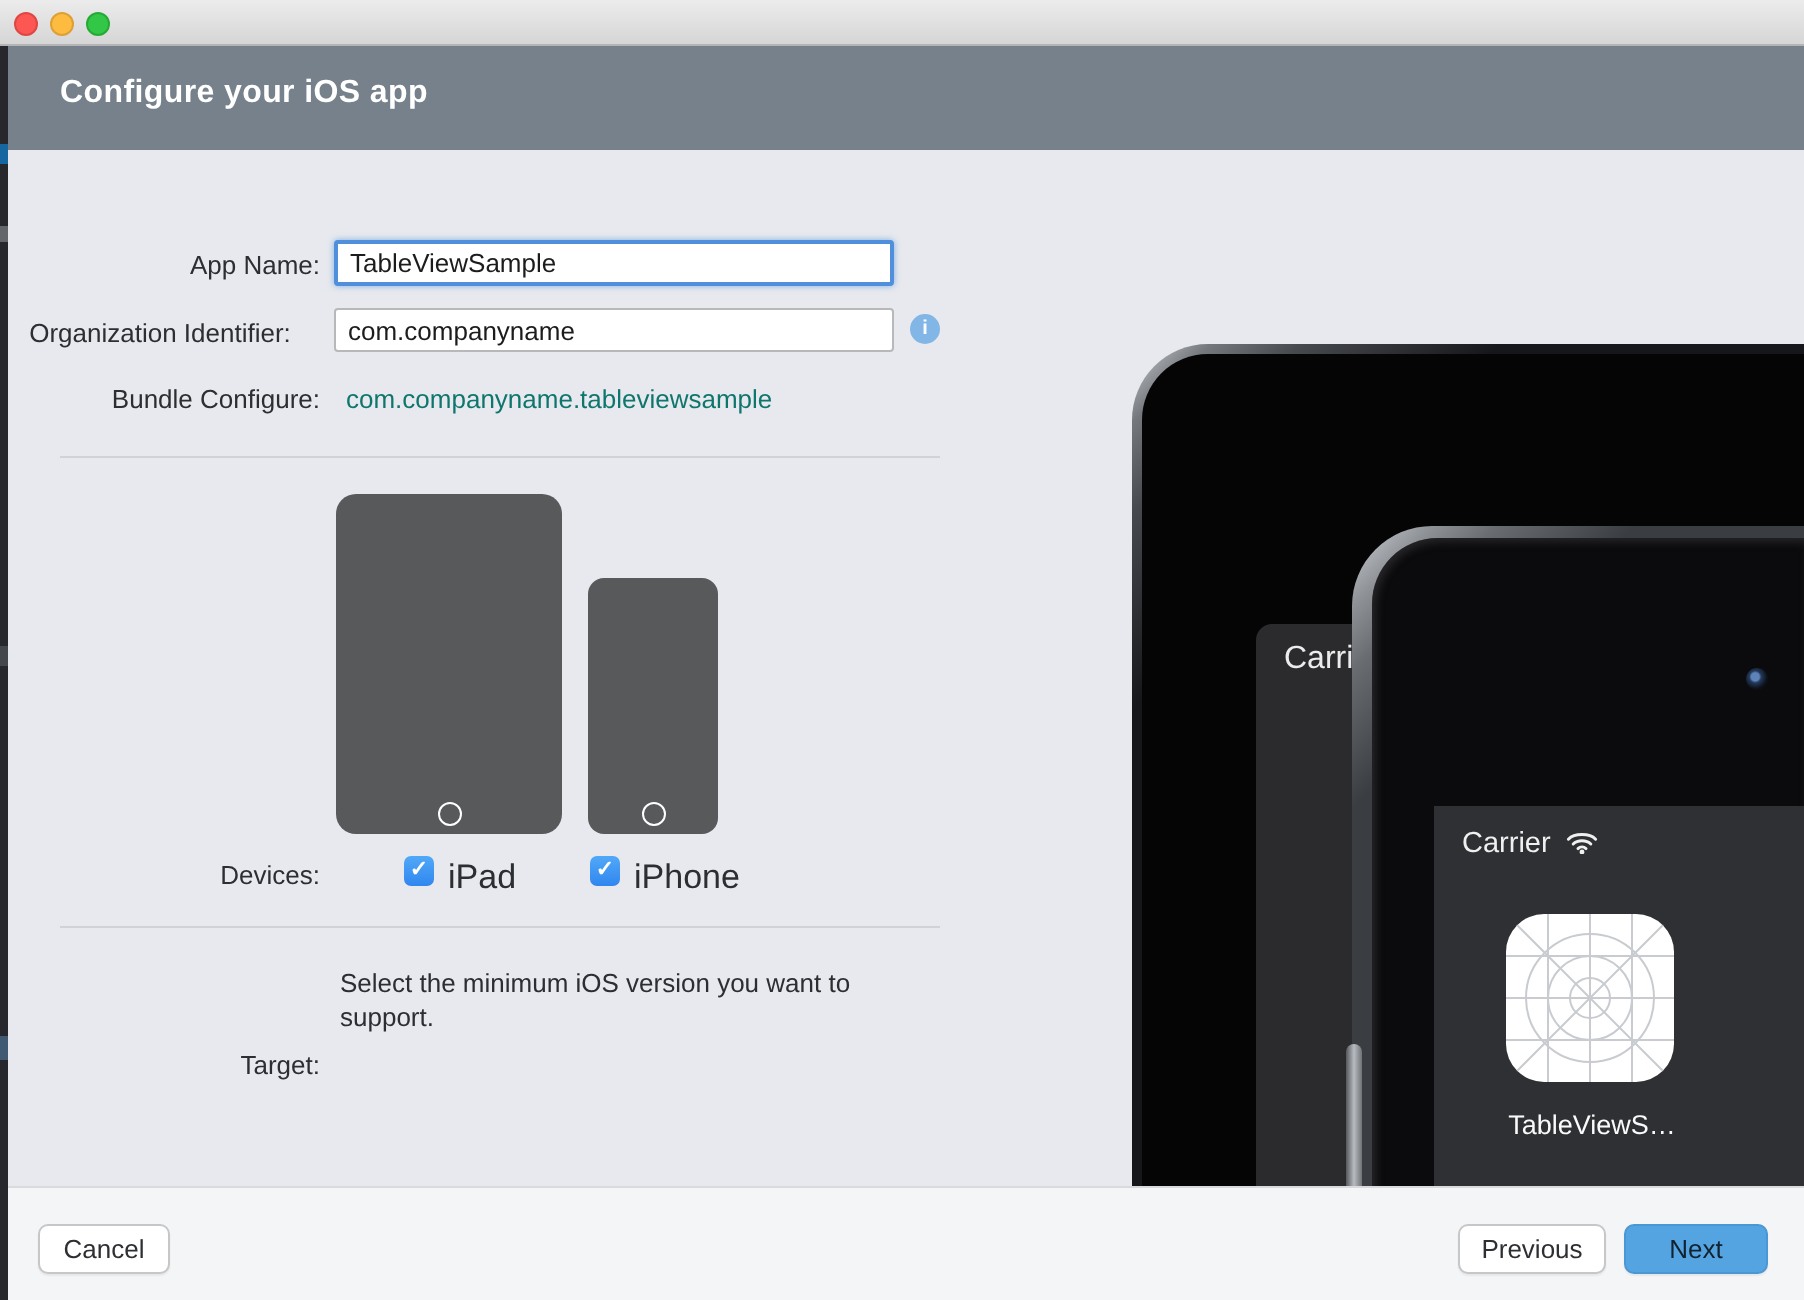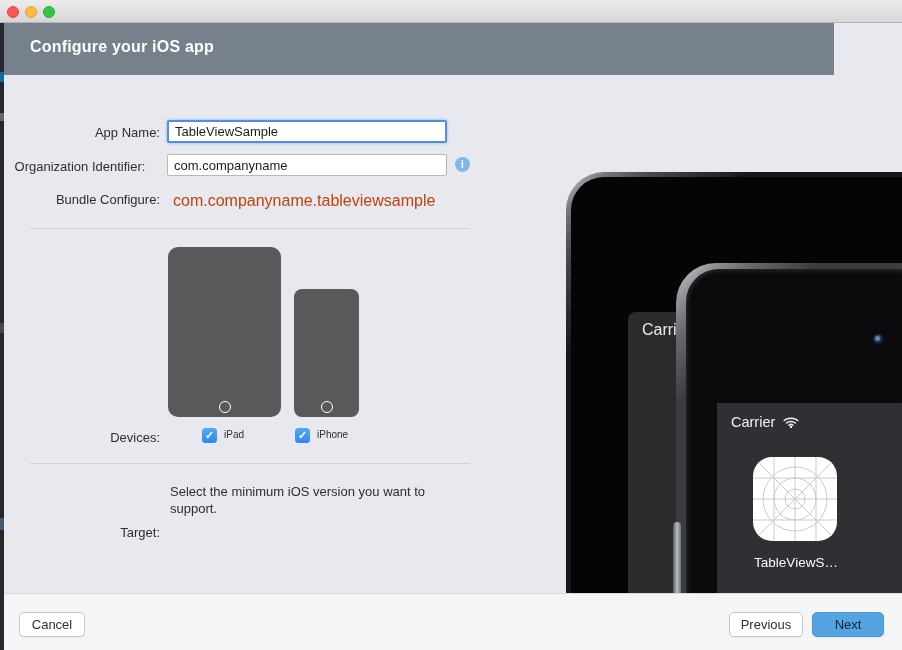--- a/index.html
+++ b/index.html
@@ -10,21 +10,21 @@
   .titlebar { position:absolute; left:0; top:0; width:902px; height:23px;
     background:linear-gradient(#ececec,#d6d6d6); border-bottom:1px solid #b4b4b4; }
   .traffic { position:absolute; top:5.5px; width:12px; height:12px; border-radius:50%; }
   .t-red   { left:7px;  background:#fc5753; border:1px solid #df4744; }
   .t-yellow{ left:25px; background:#fdbc40; border:1px solid #de9f34; }
   .t-green { left:43px; background:#33c748; border:1px solid #27aa35; }
   .win-title { position:absolute; left:0; right:0; top:4px; text-align:center;
     font-size:13px; color:#3e3e3e;margin-top:26px; }
 
   
-  .header { position:absolute; left:0; top:23px; width:834px; height:52px; background:#76818b;padding-left:17px; }
+  .header { position:absolute; left:0; top:23px; width:902px; height:52px; background:#76818b;padding-left:17px; }
   .header h1 { position:absolute; left:30px; top:15px; font-size:16px; font-weight:bold; color:#ffffff; letter-spacing:.2px; }
 
   
   .left-strip { position:absolute; left:0; top:23px; width:4px; height:627px; background:#26282d; z-index:40; }
   .strip-seg { position:absolute; left:0; width:4px; }
   .seg-blue { top:49px; height:10px; background:#1666a2; }
   .seg-l1 { top:90px; height:8px; background:#63666b; }
   .seg-l2 { top:300px; height:10px; background:#44474c; }
   .seg-l3 { top:495px; height:12px; background:#3f5a72; }
 
@@ -37,21 +37,21 @@
   .lbl-bundle { top:117px; }
   .lbl-devices { top:355px; }
   .lbl-target { top:450px; }
 
   .txt-input { position:absolute; left:167px; width:280px; height:22px; background:#fff;
     border:1px solid #b6b8ba; border-radius:2px; font-family:"Liberation Sans",sans-serif;
     font-size:13px; color:#1c1c1e; padding:0 6px; outline:none; }
   .inp-appname { top:45px; height:23px; border:2px solid #4f8fdc; box-shadow:0 0 3px rgba(86,150,220,.7); }
   .inp-org { top:79px; }
 
-  .bundle-value { position:absolute; left:173px; top:117px; font-size:16px; color:#c2410c; }
+  .bundle-value { position:absolute; left:173px; top:117px; font-size:13px; color:#0f766e; }
 
   .info-icon { position:absolute; left:455px; top:82px; width:15px; height:15px; border-radius:50%;
     background:#82b6e6; color:#fff; font-size:10px; font-weight:bold; text-align:center;
     line-height:15px; cursor:default; }
 
   .divider { position:absolute; left:30px; width:440px; height:1px; background:#cfd3d8; }
   .div-1 { top:153px; }
   .div-2 { top:388px; }
 
   
@@ -60,21 +60,21 @@
   .sil-iphone { left:294px; top:214px; width:65px; height:128px; border-radius:8px; }
   .home-ring { position:absolute; bottom:4px; left:50%; margin-left:-6px; width:12px; height:12px;
     border:1.5px solid #fff; border-radius:50%; }
 
   
   .checkbox { position:absolute; top:353px; width:15px; height:15px; border-radius:3.5px;
     background:linear-gradient(#52a8f7,#2f87ef); color:#fff; font-size:11px; font-weight:bold;
     text-align:center; line-height:15px; cursor:default; }
   .cb-ipad { left:202px; }
   .cb-iphone { left:295px; }
-  .cb-label { position:absolute; top:354px; font-size:10px; color:#2c2e31; }
+  .cb-label { position:absolute; top:354px; font-size:17px; color:#2c2e31; }
   .cbl-ipad { left:224px; }
   .cbl-iphone { left:317px; }
 
   .target-hint { position:absolute; left:170px; top:408px; width:282px; font-size:13px;
     line-height:17px; color:#2c2e31; }
 
   
   .dropdown { position:absolute; left:167px; top:445px; width:280px; height:22px; background:#fff;
     border:1px solid #b4b4b4; border-radius:3px; font-size:13px; color:#1c1c1e; cursor:default; }
   .dd-value { position:absolute; left:8px; top:3px; }

